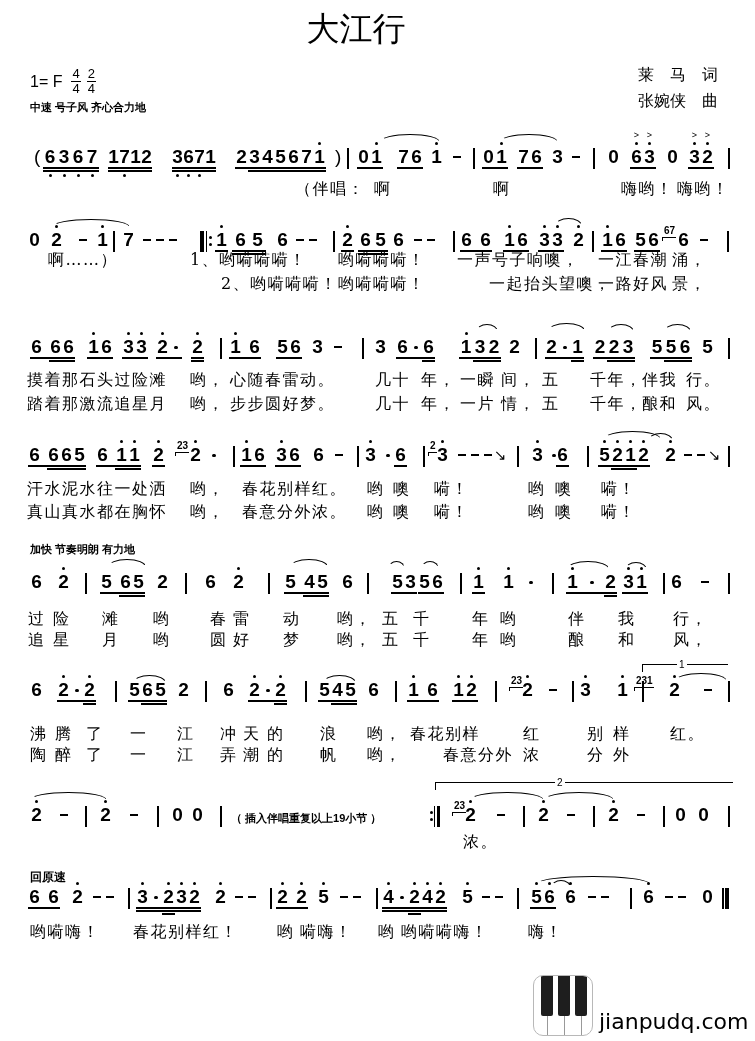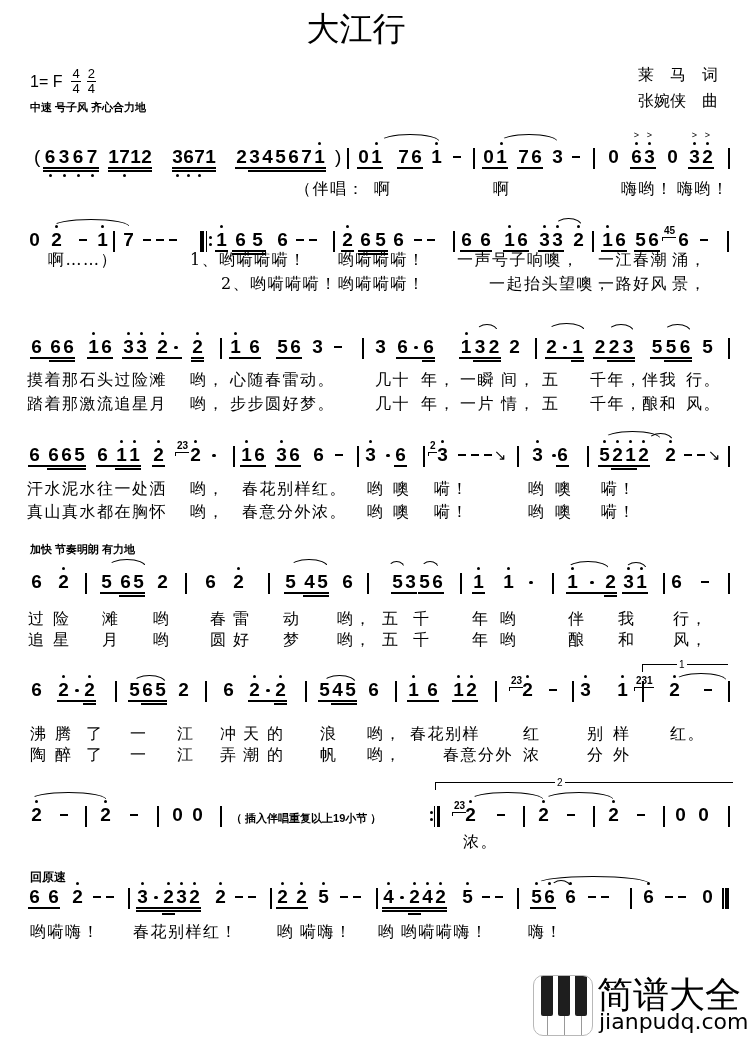--- a/index.html
+++ b/index.html
@@ -160,21 +160,21 @@
         <div class="item" style="left: 460px;"><span class="tk"><span class="digit">6</span><i class="ul" style="top: 20px;"></i></span><span class="tk sp"><i class="ul" style="top: 20px;"></i></span><span class="tk"><span class="digit">6</span><i class="ul" style="top: 20px;"></i></span></div>
         <div class="item" style="left: 503px;"><span class="tk"><span class="digit">1</span><i class="ul" style="top: 20px;"></i><i class="hdot"></i></span><span class="tk"><span class="digit">6</span><i class="ul" style="top: 20px;"></i></span></div>
         <div class="item" style="left: 538px;"><span class="tk"><span class="digit">3</span><i class="ul" style="top: 20px;"></i><i class="hdot"></i></span><span class="tk"><span class="digit">3</span><i class="ul" style="top: 20px;"></i><i class="hdot"></i></span></div>
         <div class="item" style="left: 572px;"><span class="tk"><span class="digit">2</span><i class="hdot"></i></span></div>
         <div class="item" style="left: 592px; height: 24px;">
           <i class="bl" style="left: 0px; width: 1.5px;"></i>
         </div>
         <div class="item" style="left: 601px;"><span class="tk"><span class="digit">1</span><i class="ul" style="top: 20px;"></i><i class="hdot"></i></span><span class="tk"><span class="digit">6</span><i class="ul" style="top: 20px;"></i></span></div>
         <div class="item" style="left: 634px;"><span class="tk"><span class="digit">5</span><i class="ul" style="top: 20px;"></i></span><span class="tk"><span class="digit">6</span><i class="ul" style="top: 20px;"></i></span></div>
         <div class="item grace" style="left: 662px;">
-          <span class="grace-digits">45</span>
+          <span class="grace-digits">67</span>
           <i class="grace-hook"></i>
         </div>
         <div class="item" style="left: 677px;"><span class="tk"><span class="digit">6</span></span></div>
         <div class="item" style="left: 697px;"><span class="tk"><i class="dash"></i></span></div>
         <div class="item" style="left: 727px; height: 24px;">
           <i class="bl" style="left: 0px; width: 1.5px;"></i>
         </div>
       </div>
       <div class="slur" style="left: 52px; width: 78px; top: 219px;"></div>
       <div class="slur" style="left: 555px; width: 27px; top: 218px;"></div>
@@ -588,16 +588,15 @@
 
   <div class="logo">
     <div class="piano">
       <i class="bk" style="left:7px"></i>
       <i class="bk" style="left:24px"></i>
       <i class="bk" style="left:41px"></i>
       <i class="wk" style="left:13px"></i>
       <i class="wk" style="left:30px"></i>
       <i class="wk" style="left:47px"></i>
     </div>
-    <div class="logo-name">简谱大全</div>
     <div class="logo-url">jianpudq.com</div>
   </div>
 </div>
 
 </body></html>

